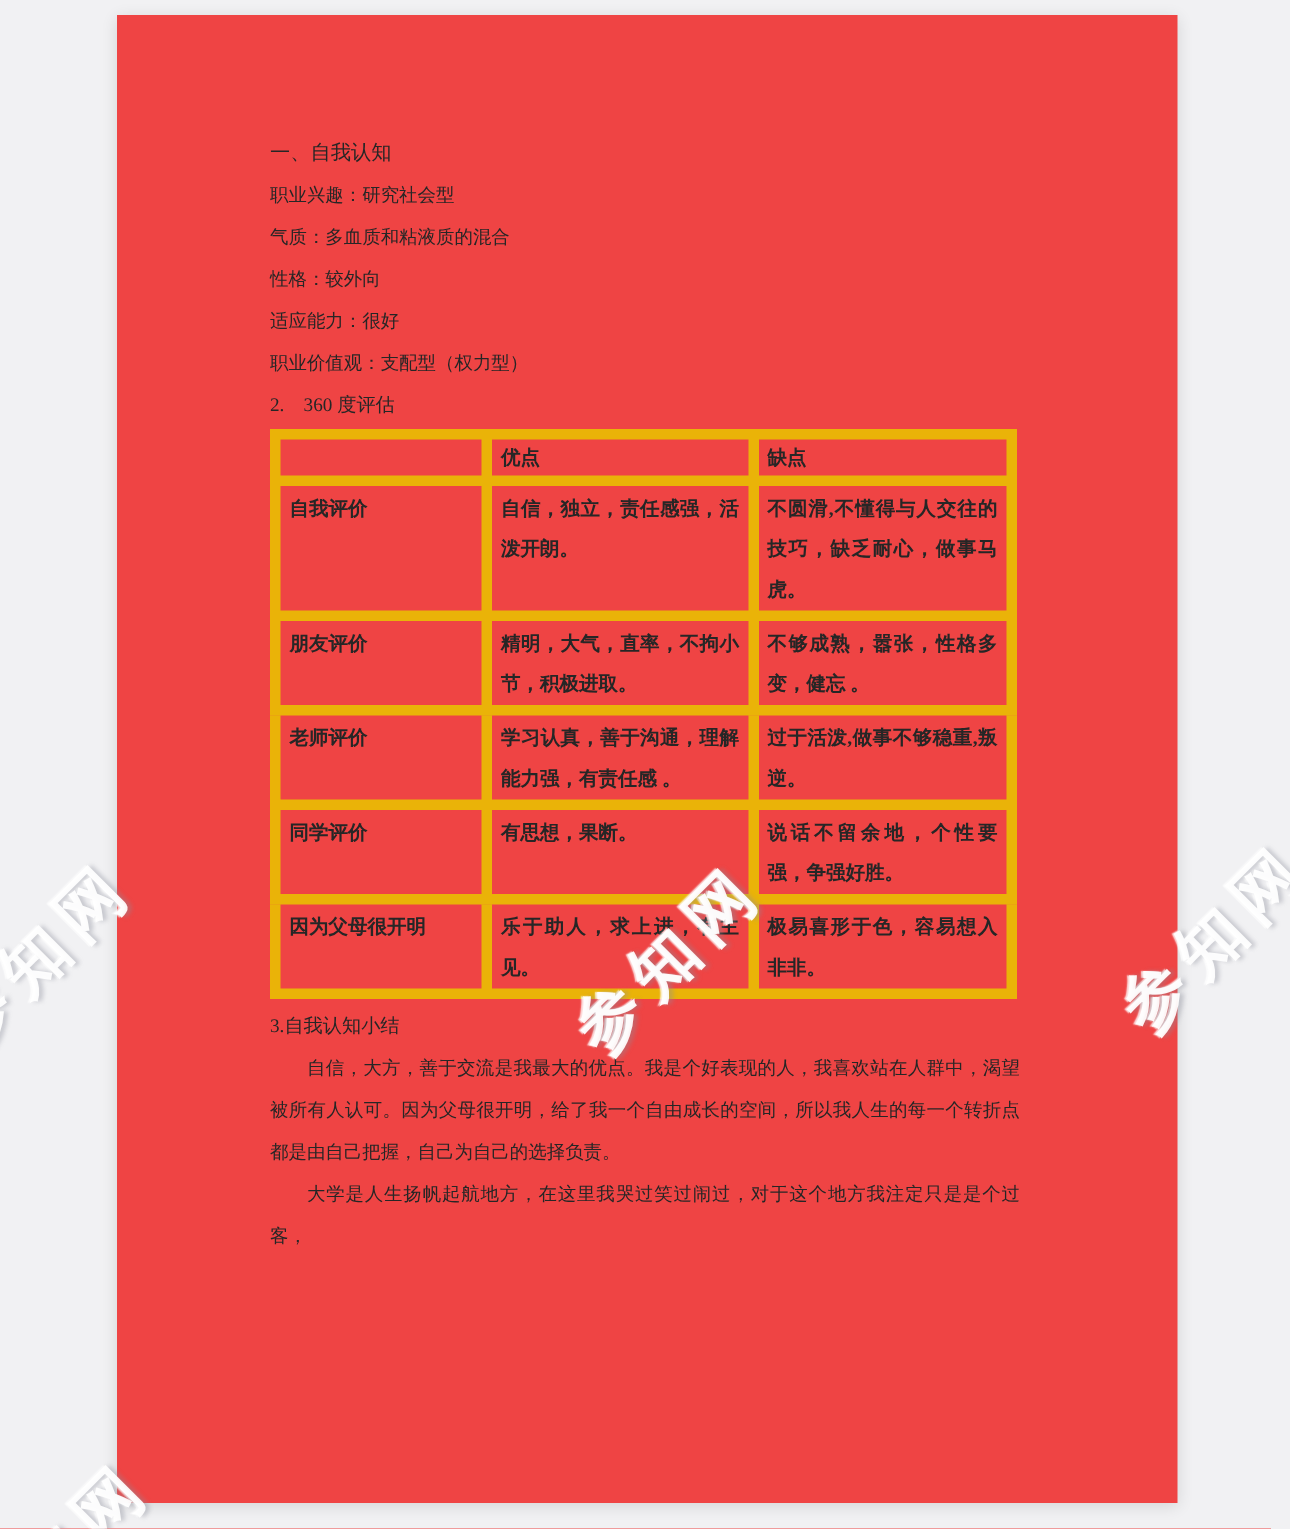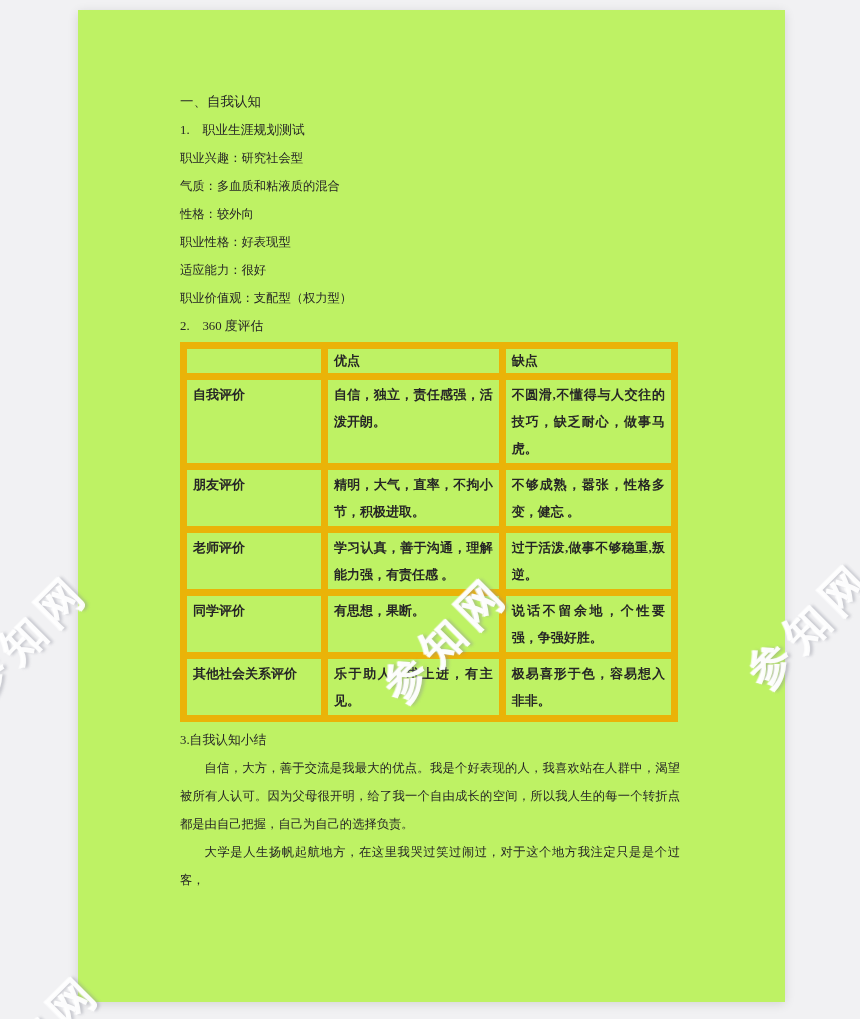--- a/index.html
+++ b/index.html
@@ -8,21 +8,21 @@
     position:relative;
     background:#f1f1f3;
     overflow:hidden;
     font-family:"Liberation Serif","DejaVu Serif",serif;
     color:#262626;
   }
   .page {
     position:absolute;
     left:78px; top:10px;
     width:707px; height:992px;
-    background:#bef264;
+    background:#ef4444;
     box-shadow:0 2px 10px rgba(0,0,0,0.12);
   }
   .doc {
     position:absolute;
     left:102px; top:78px;
     width:500px;
   }
   .line {
     font-size:12.3px;
     line-height:28px;
@@ -80,26 +80,24 @@
   .wm-right  { left:732px; top:596px; }
   .wm-bottom { left:-40px; top:1008px; }
 </style>
 </head>
 <body>
 
 <div class="page">
   <div class="doc">
 
     <p class="line h1">一、自我认知</p>
-    <p class="line sec">1.　职业生涯规划测试</p>
 
     <p class="line">职业兴趣：研究社会型</p>
     <p class="line">气质：多血质和粘液质的混合</p>
     <p class="line">性格：较外向</p>
-    <p class="line">职业性格：好表现型</p>
     <p class="line">适应能力：很好</p>
     <p class="line">职业价值观：支配型（权力型）</p>
 
     <p class="line sec">2.　360 度评估</p>
 
     <table class="eval">
       <tbody>
           <tr class="hdr">
         <td class="c1"></td>
         <td class="c2">优点</td>
@@ -119,21 +117,21 @@
         <td class="c1">老师评价</td>
         <td class="c2">学习认真，善于沟通，理解能力强，有责任感 。</td>
         <td class="c3">过于活泼,做事不够稳重,叛逆。</td>
       </tr>
       <tr class="r">
         <td class="c1">同学评价</td>
         <td class="c2">有思想，果断。</td>
         <td class="c3">说话不留余地，个性要强，争强好胜。</td>
       </tr>
       <tr class="rlast">
-        <td class="c1">其他社会关系评价</td>
+        <td class="c1">因为父母很开明</td>
         <td class="c2">乐于助人，求上进，有主见。</td>
         <td class="c3">极易喜形于色，容易想入非非。</td>
       </tr>
     </tbody>
       </table>
 
     <p class="summary-title">3.自我认知小结</p>
 
     <p class="para">自信，大方，善于交流是我最大的优点。我是个好表现的人，我喜欢站在人群中，渴望被所有人认可。因为父母很开明，给了我一个自由成长的空间，所以我人生的每一个转折点都是由自己把握，自己为自己的选择负责。</p>
     <p class="para">大学是人生扬帆起航地方，在这里我哭过笑过闹过，对于这个地方我注定只是是个过客，</p>

